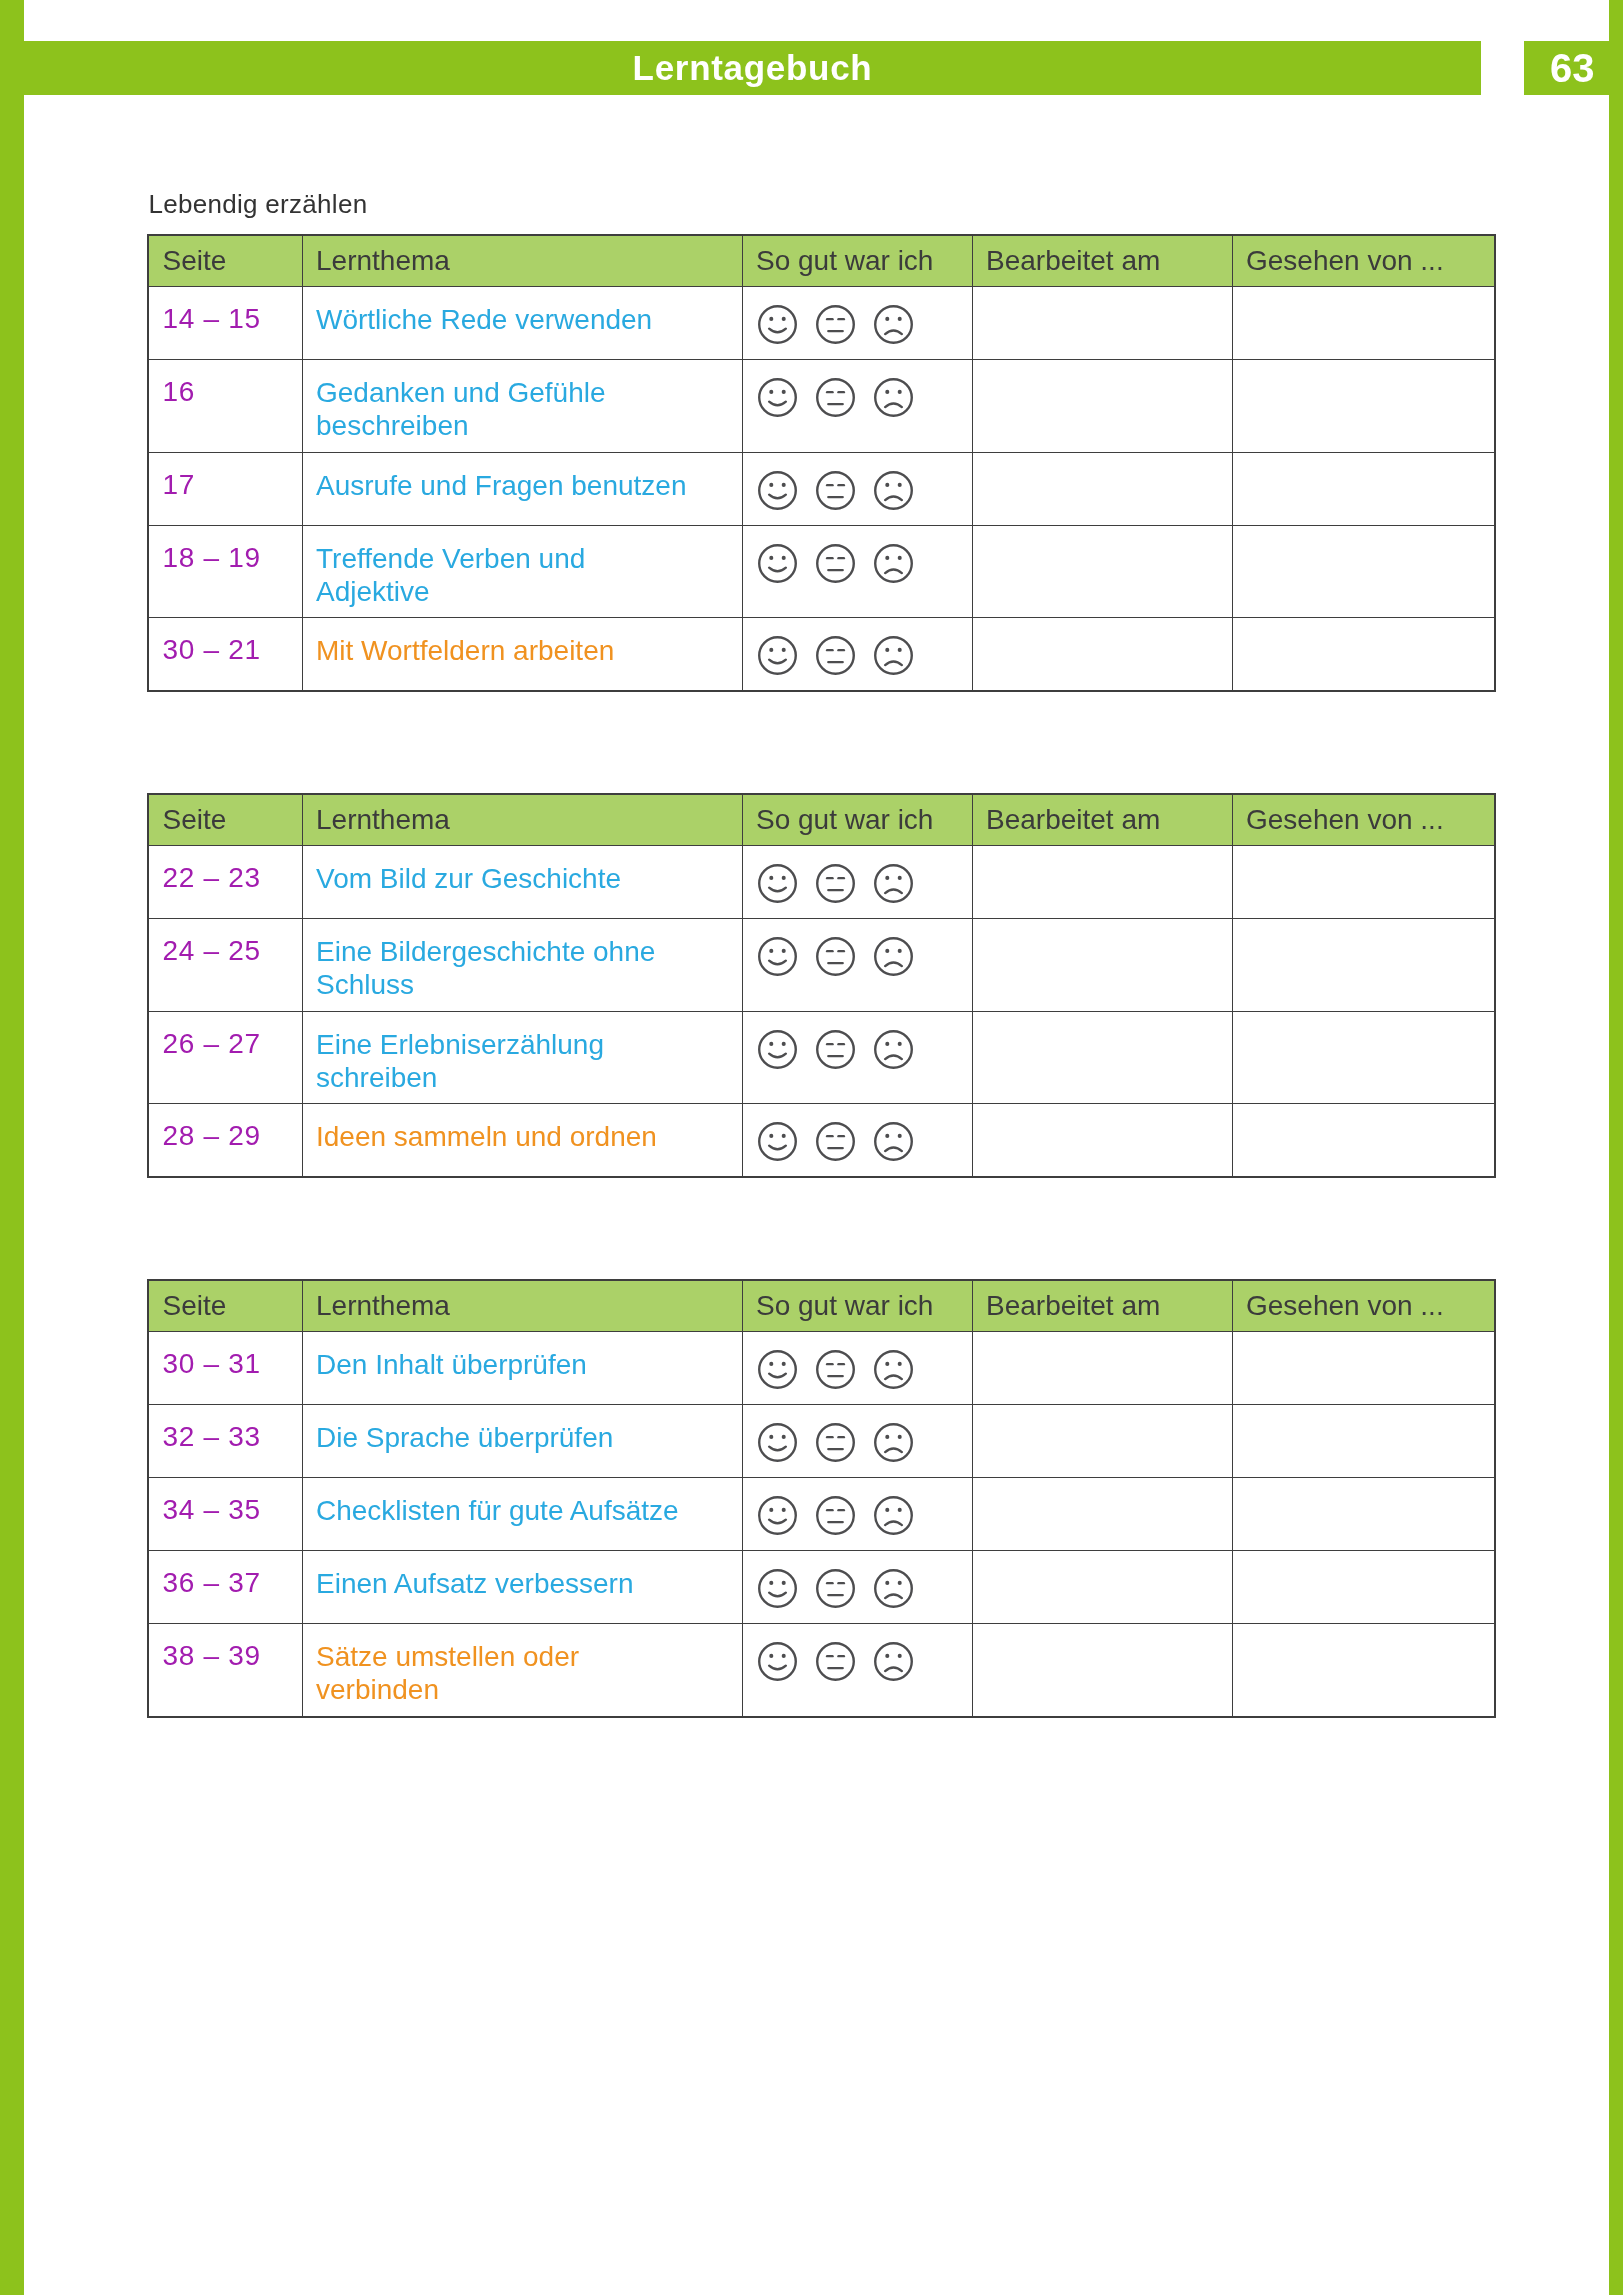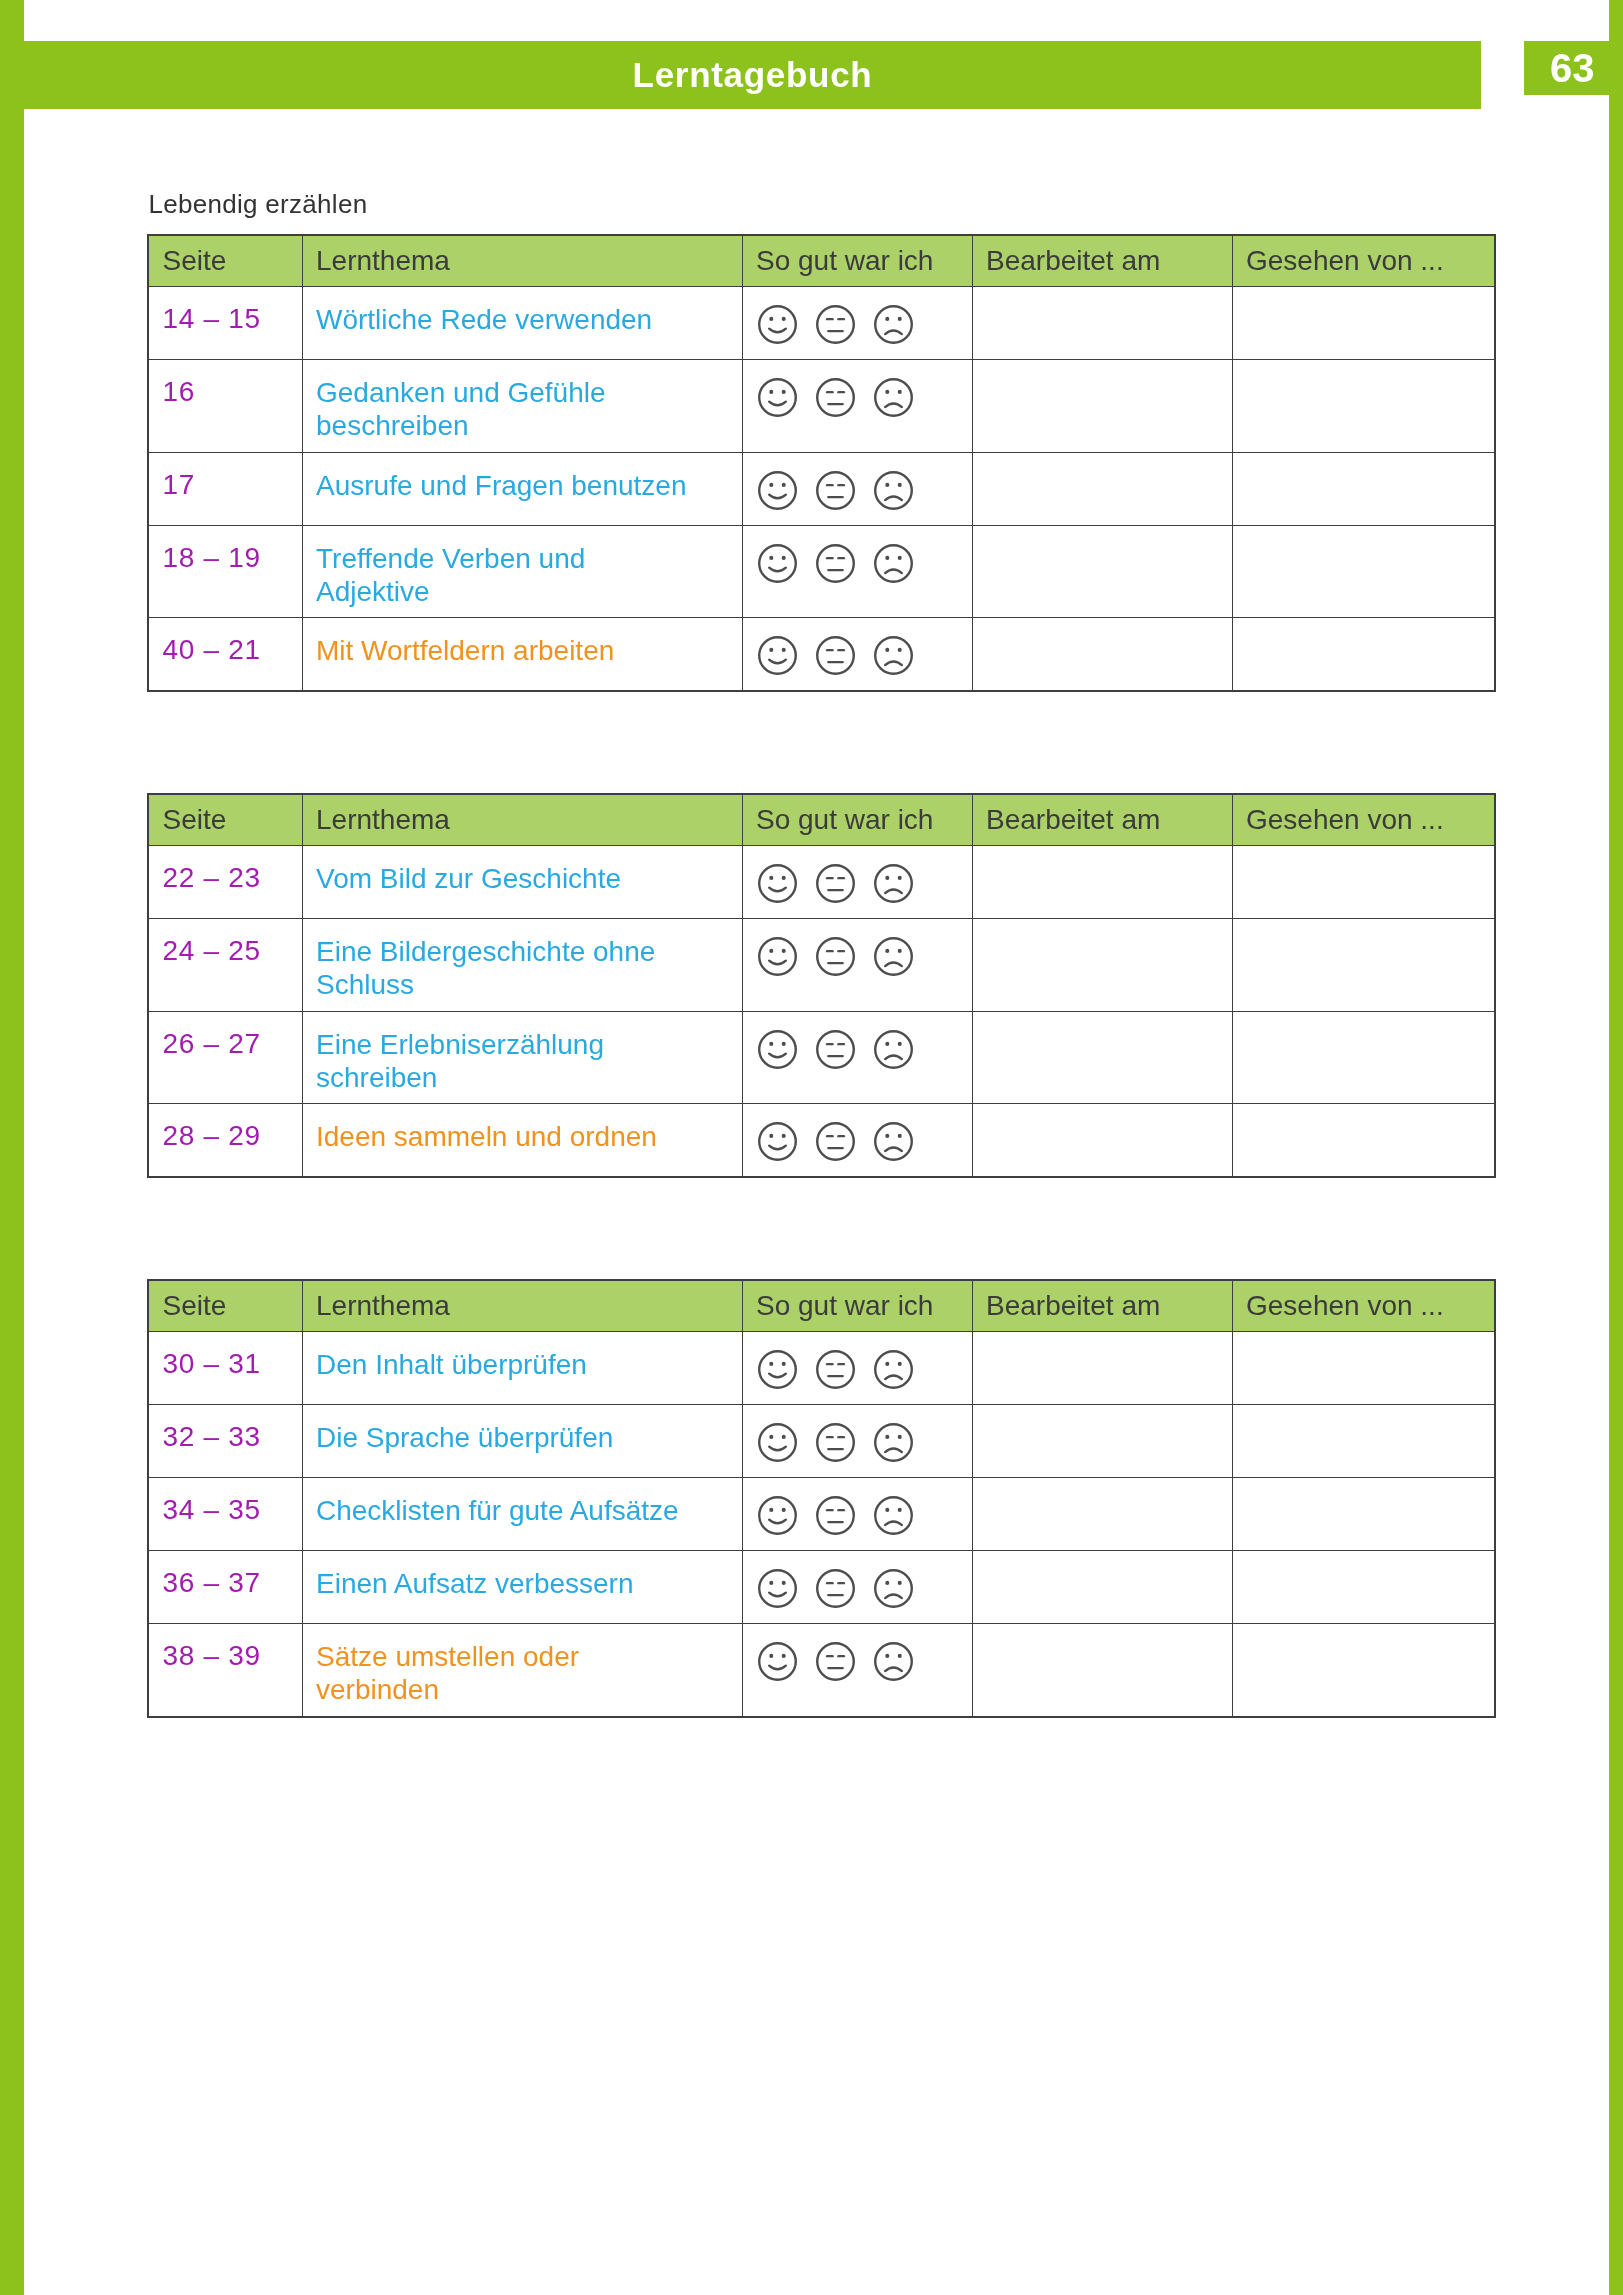--- a/index.html
+++ b/index.html
@@ -13,21 +13,21 @@
   }
   *{margin:0;padding:0;box-sizing:border-box;}
   html,body{background:#ffffff;}
   body{
     width:1624px;height:2295px;position:relative;overflow:hidden;
     font-family:"Liberation Sans","DejaVu Sans",sans-serif;
   }
   .left-strip{position:absolute;left:0;top:0;width:24px;height:2295px;background:var(--green);}
   .right-strip{position:absolute;right:0;top:0;width:15px;height:2295px;background:var(--green);}
   .top-bar{
-    position:absolute;left:24px;top:41px;width:1457px;height:68px;background:var(--green);
+    position:absolute;left:24px;top:41px;width:1457px;height:54px;background:var(--green);
     display:flex;align-items:center;justify-content:center;
   }
   .top-bar-title{color:#ffffff;font-size:35px;font-weight:bold;letter-spacing:0.7px;}
   .page-num-box{
     position:absolute;right:0;top:41px;width:100px;height:54px;background:var(--green);
     display:flex;align-items:center;justify-content:flex-start;padding-left:26px;
   }
   .page-num{color:#ffffff;font-size:40px;font-weight:bold;}
   .content{position:absolute;left:147px;top:189px;width:1348px;}
   .section{margin-bottom:101px;}
@@ -245,21 +245,21 @@
                       <path d="M11 26 Q18 20 25 26"></path>
                     </g>
                   </svg>
                 </span>
               </div>
             </td>
             <td></td>
             <td></td>
           </tr>
           <tr>
-            <td class="seite">40 – 21</td>
+            <td class="seite">30 – 21</td>
             <td class="thema orange">Mit Wortfeldern arbeiten</td>
             <td class="rating">
               <div class="smiley-row">
                 <span>
                   <svg class="smiley" viewBox="0 0 36 36" aria-hidden="true">
                     <g fill="none" stroke="#4d4d4f" stroke-width="2" stroke-linecap="round">
                       <circle cx="18" cy="18" r="15.3"></circle>
                       <circle cx="12.8" cy="13.3" r="1.7" fill="#4d4d4f" stroke="none"></circle>
                       <circle cx="23.2" cy="13.3" r="1.7" fill="#4d4d4f" stroke="none"></circle>
                       <path d="M11 21.5 Q18 27.5 25 21.5"></path>

